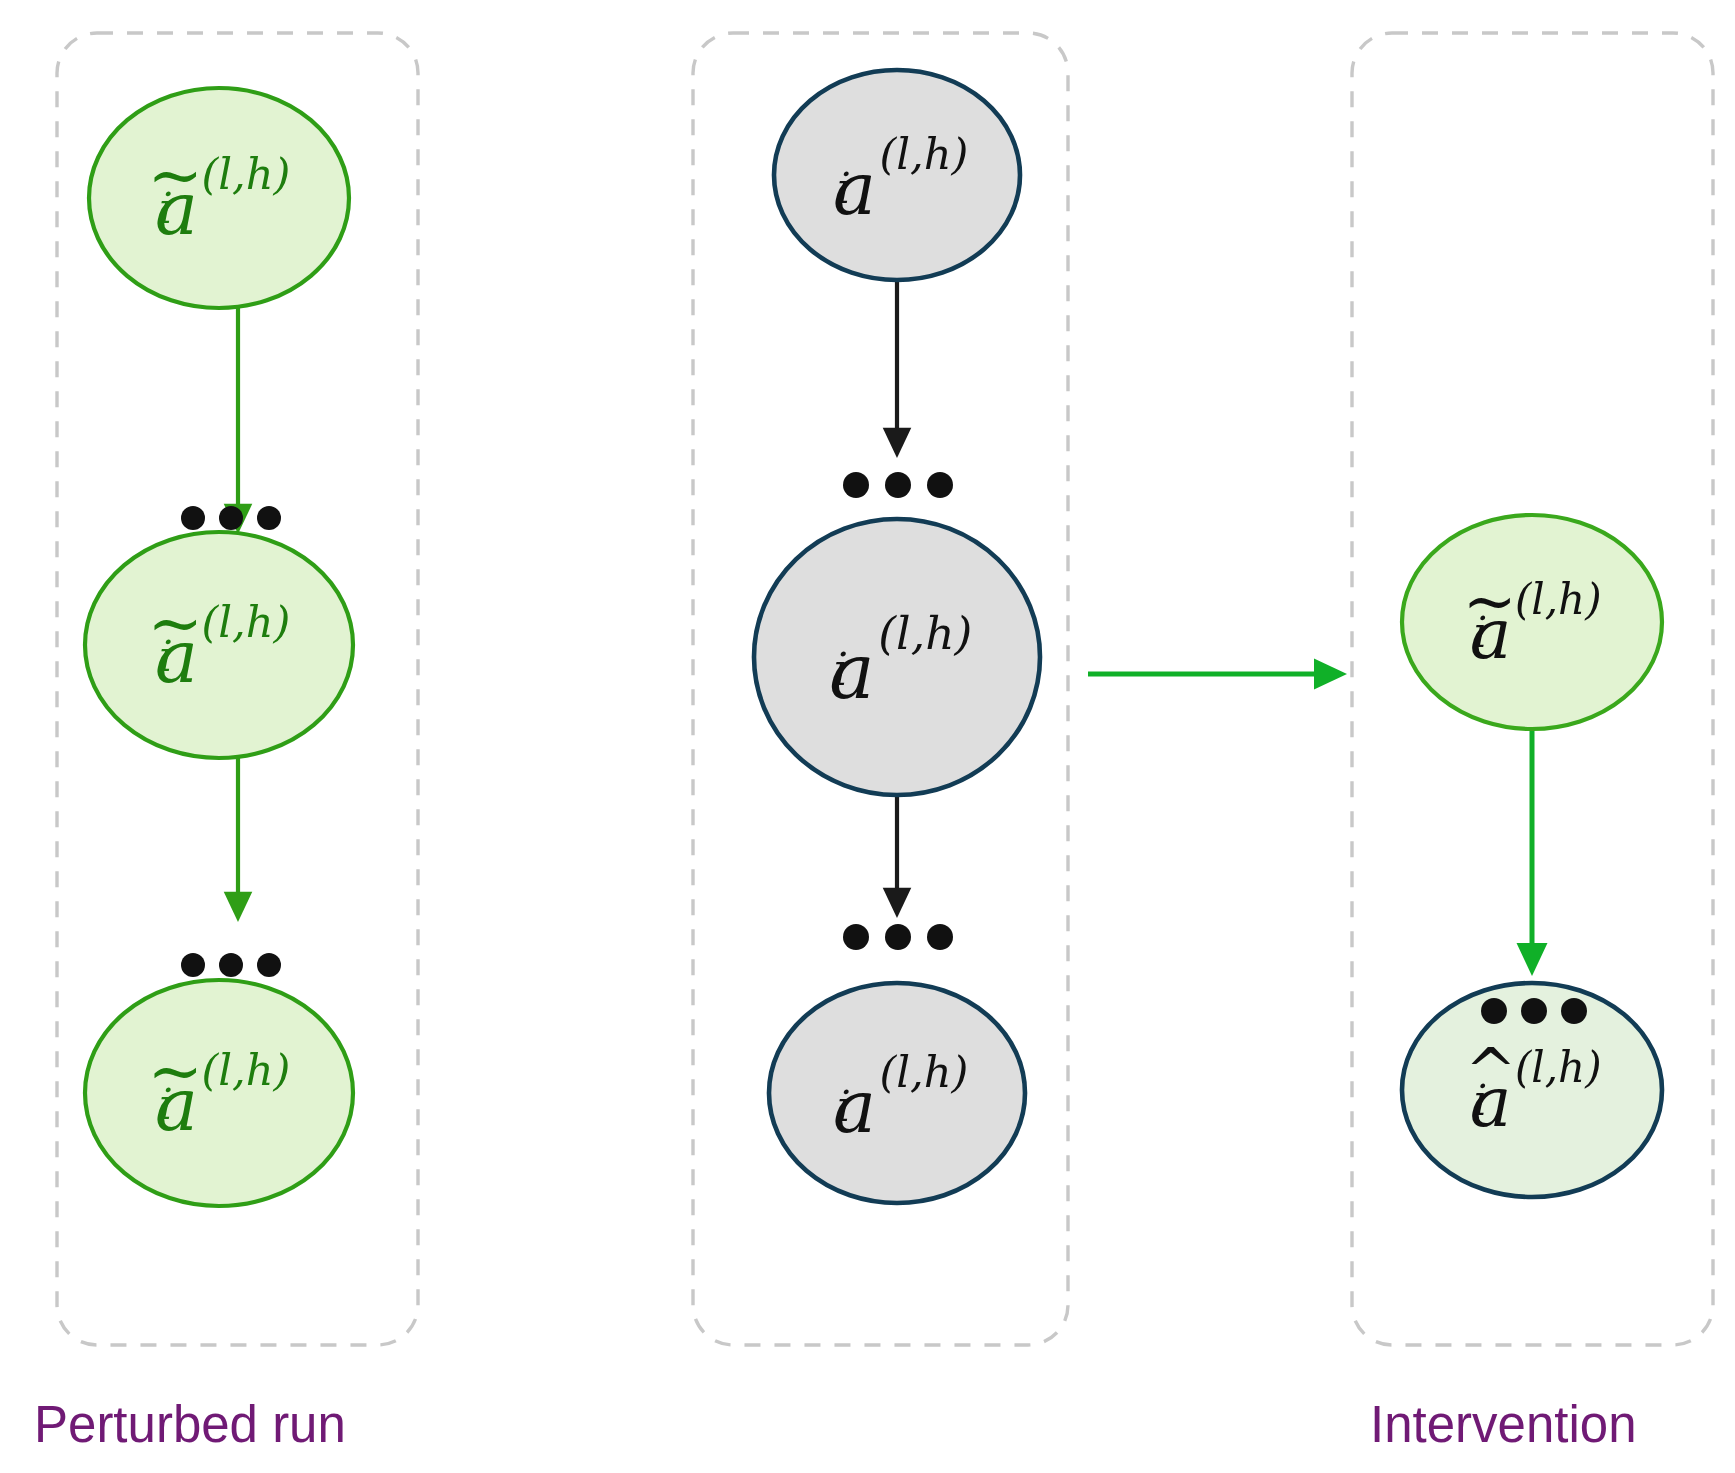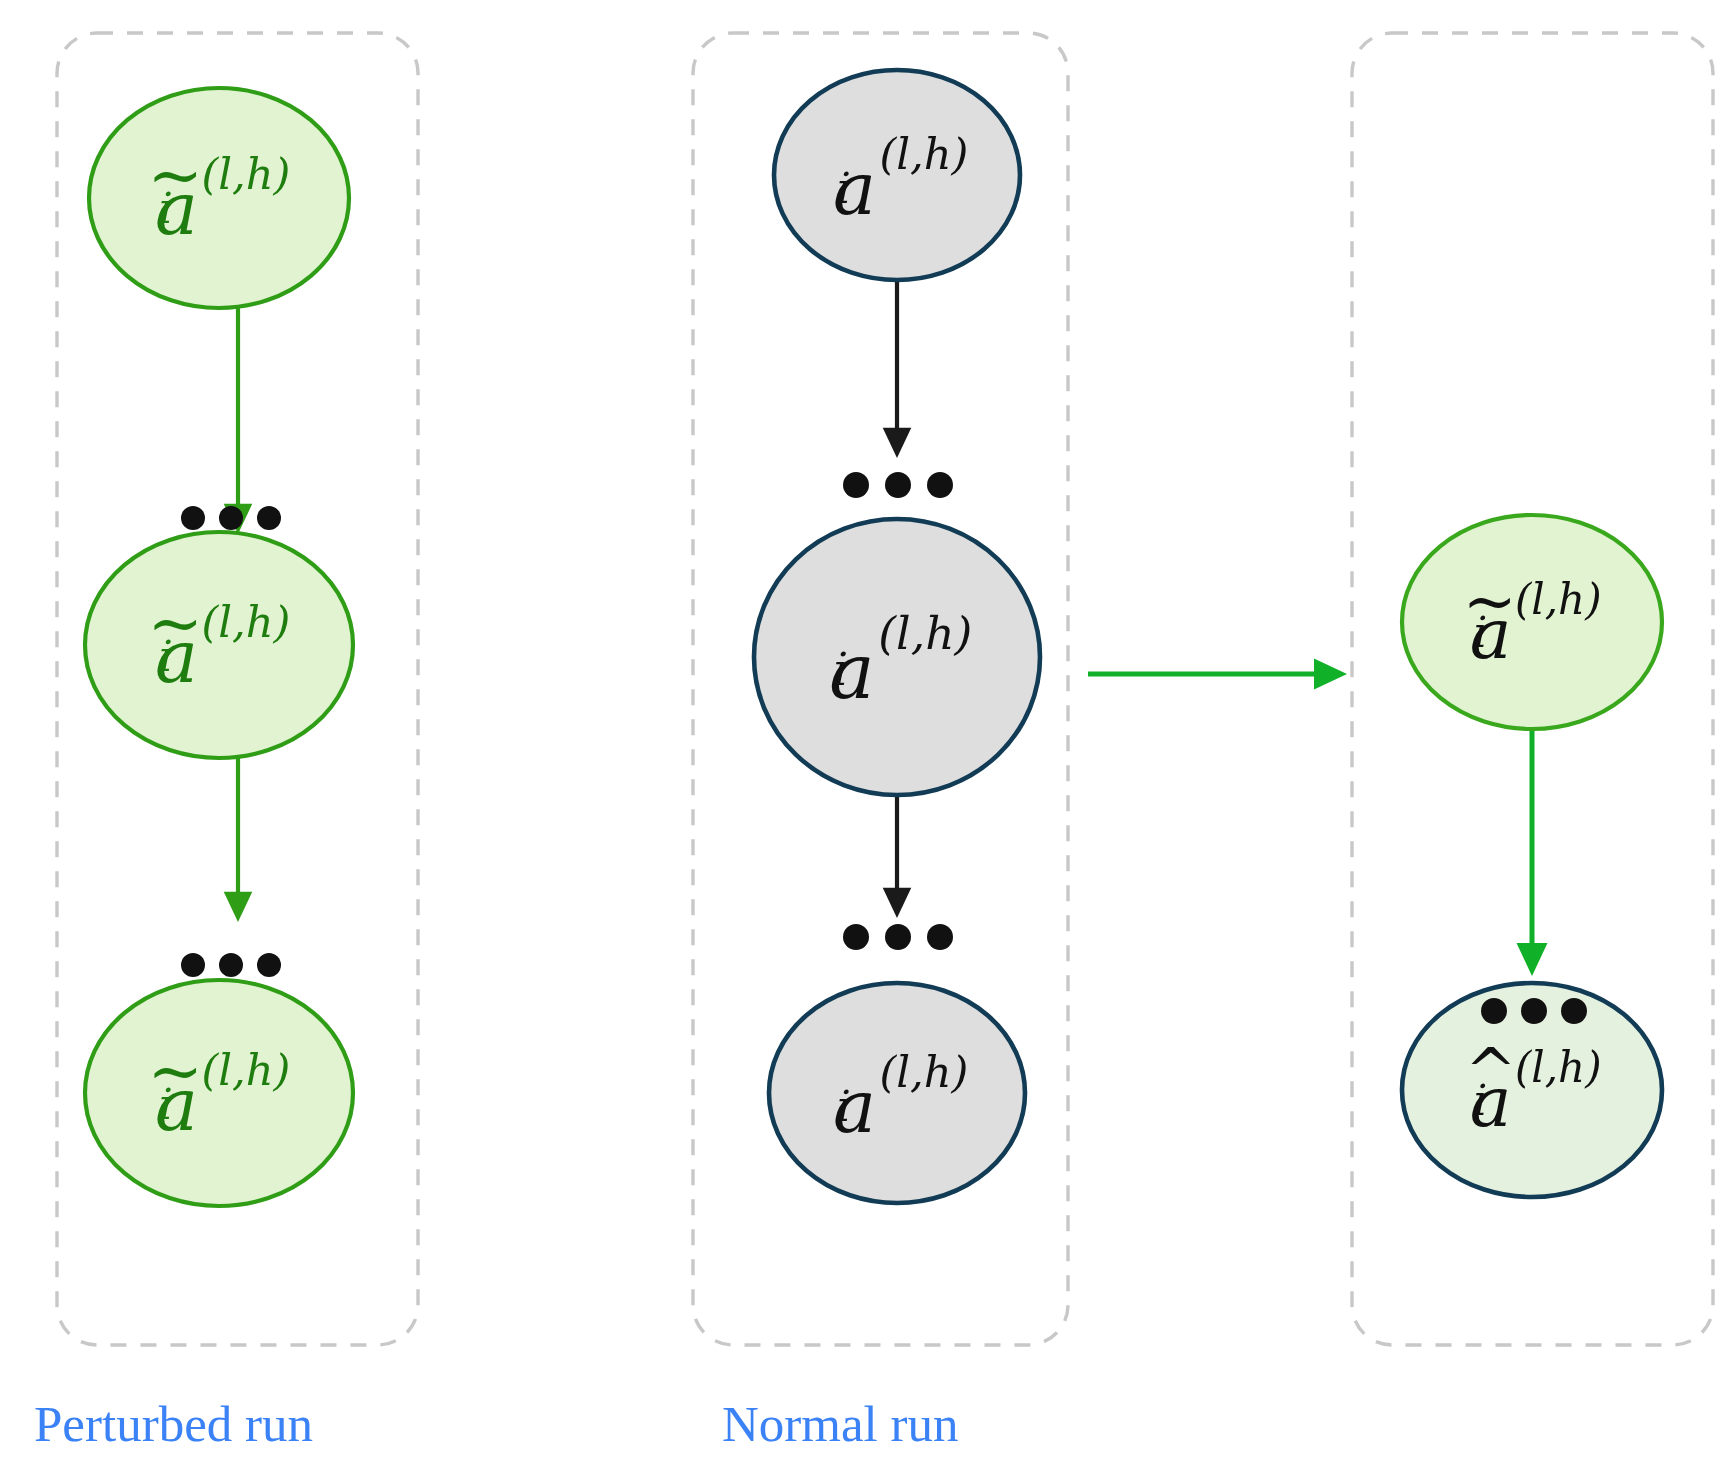--- a/index.html
+++ b/index.html
@@ -112,23 +112,23 @@
   }
   .htmlmath .sub {
     display: block;
     font-size: 0.60em;
     position: relative;
     top: -0.52em;
     left: -0.90em;
   }
   .caption-html {
     position: absolute;
-    font-family: Liberation Serif, serif;
+    font-family: Liberation Sans, sans-serif;
     font-size: 51px;
-    color: #3b82f6;
+    color: #701a75;
     white-space: nowrap;
   }
 </style>
 </head>
 <body>
 
 <div id="canvas">
 
   <svg id="scene" viewBox="0 0 1735 1473">
     <defs>
@@ -228,15 +228,15 @@
 
   <div class="htmlmath m-black" style="left:1534px; top:625px; font-size:70px; color:#111111;">
     <span class="base"><span class="tilde">~</span><span>a</span></span><span class="scripts"><span class="sup">(l,h)</span><span class="sub">i</span></span>
   </div>
 
   <div class="htmlmath m-black" style="left:1534px; top:1093px; font-size:70px; color:#111111;">
     <span class="base"><span class="hat">^</span><span>a</span></span><span class="scripts"><span class="sup">(l,h)</span><span class="sub">i</span></span>
   </div>
 
   <div class="caption-html" style="left:34px; top:1395px;">Perturbed run</div>
-  <div class="caption-html" style="left:722px; top:1395px;">Normal run</div>
+  <div class="caption-html" style="left:1370px; top:1395px;">Intervention</div>
 
 </div>
 
 </body></html>

